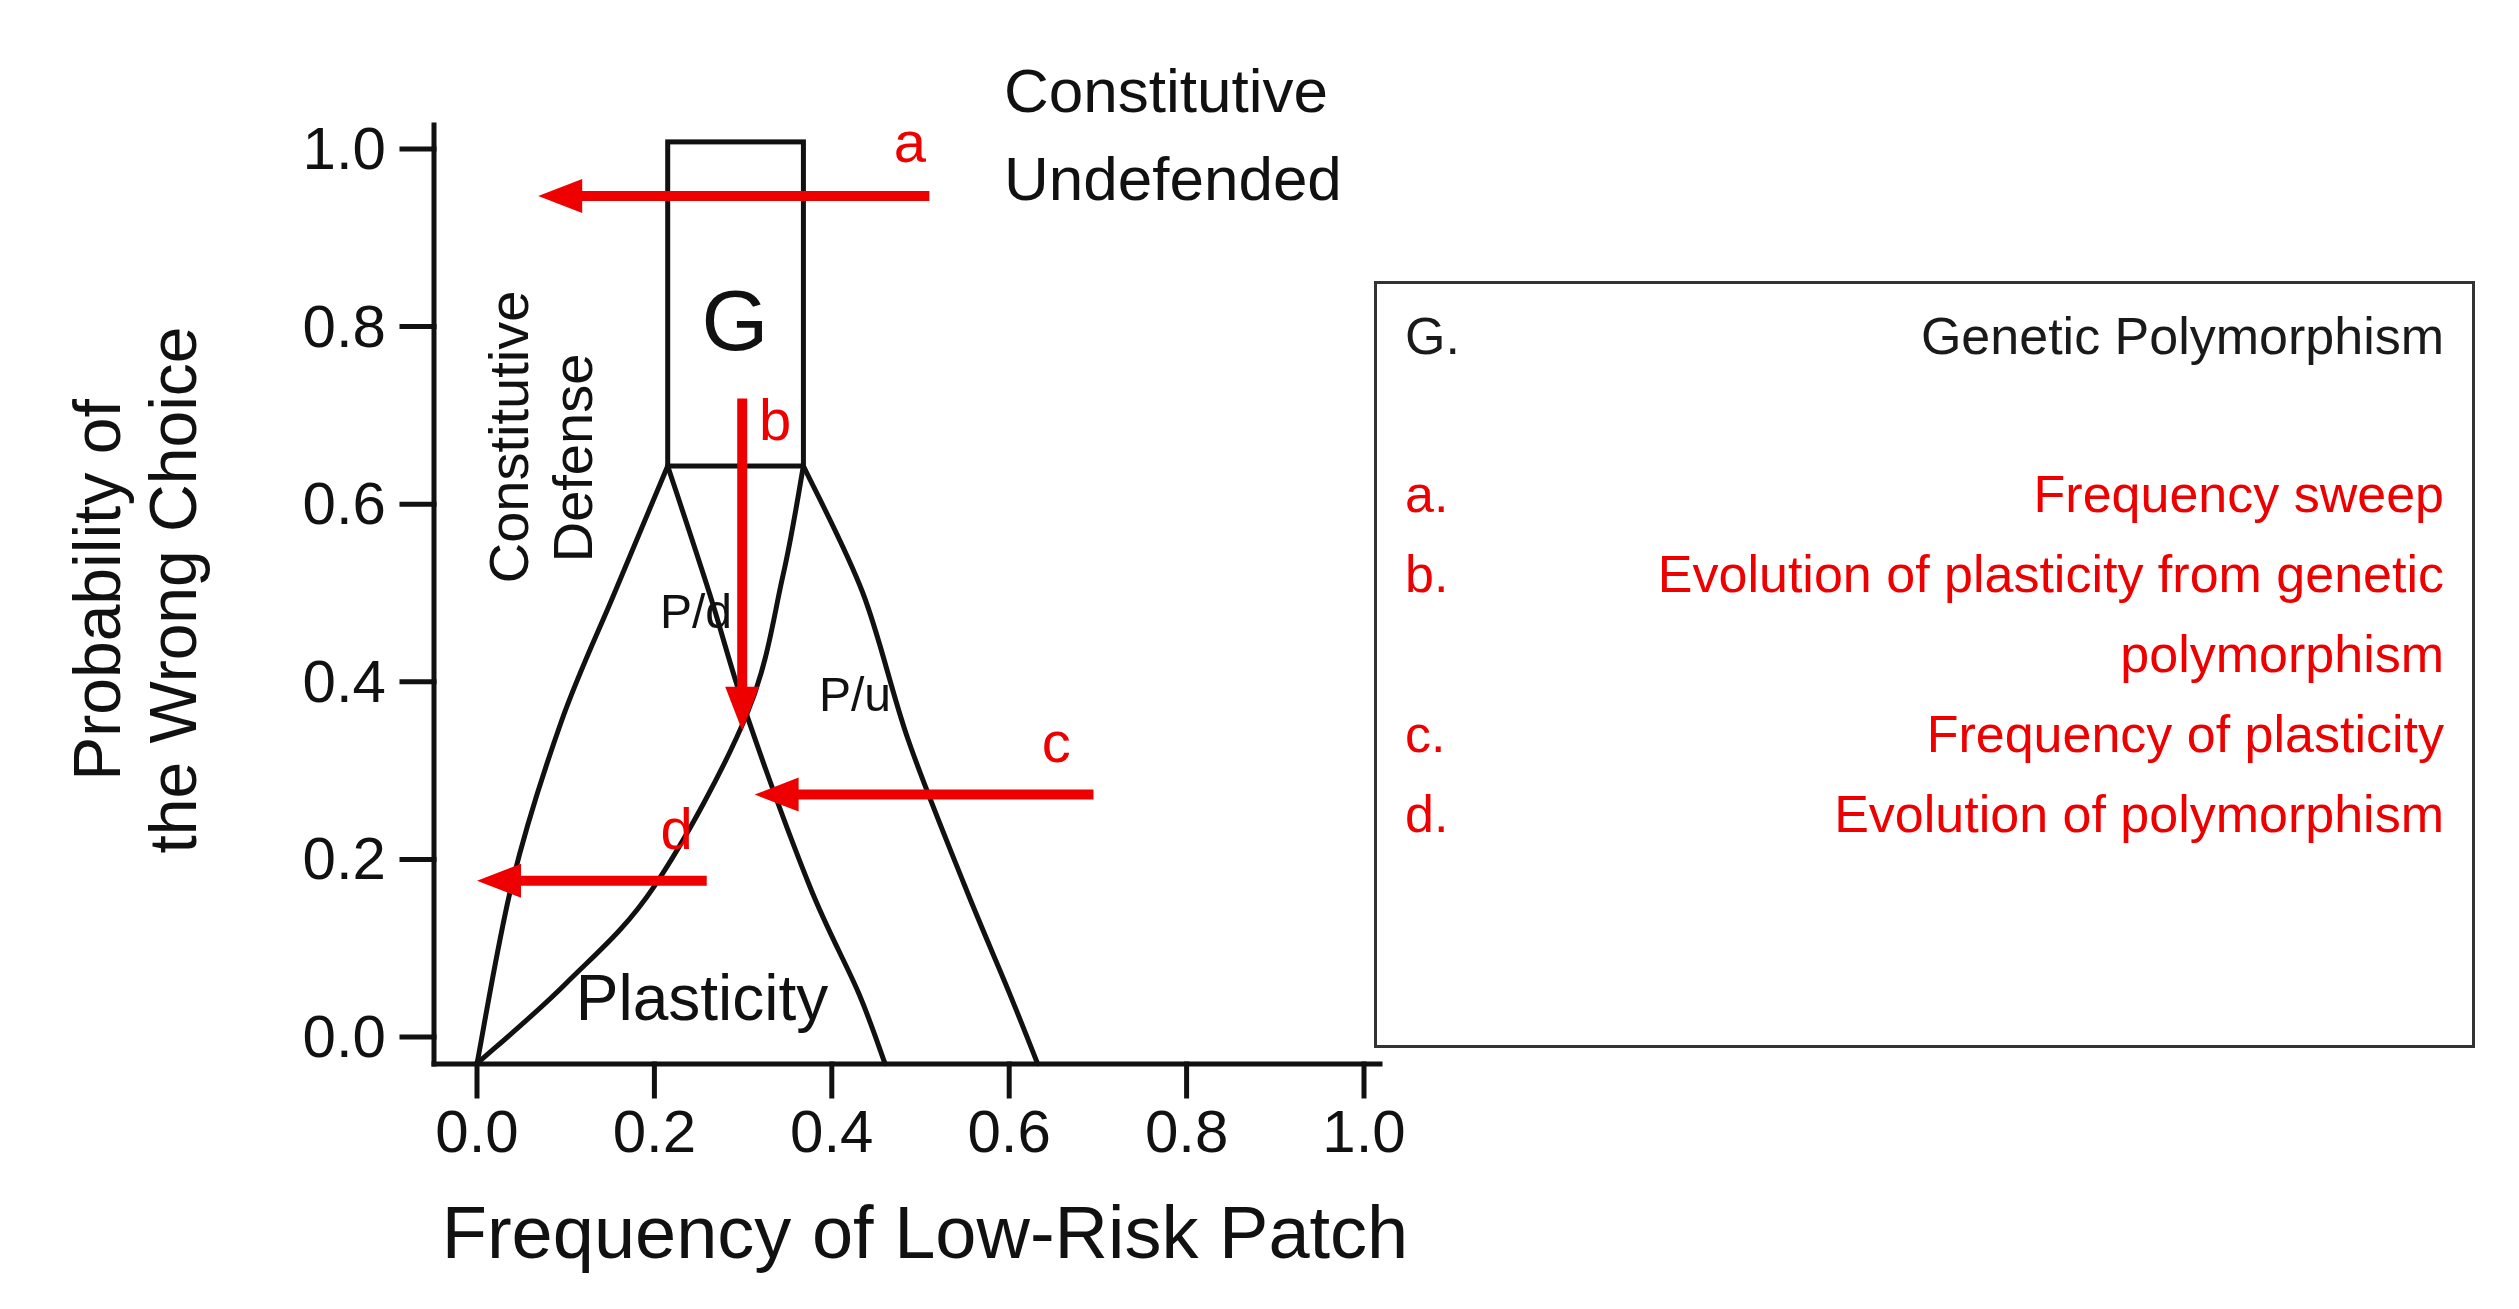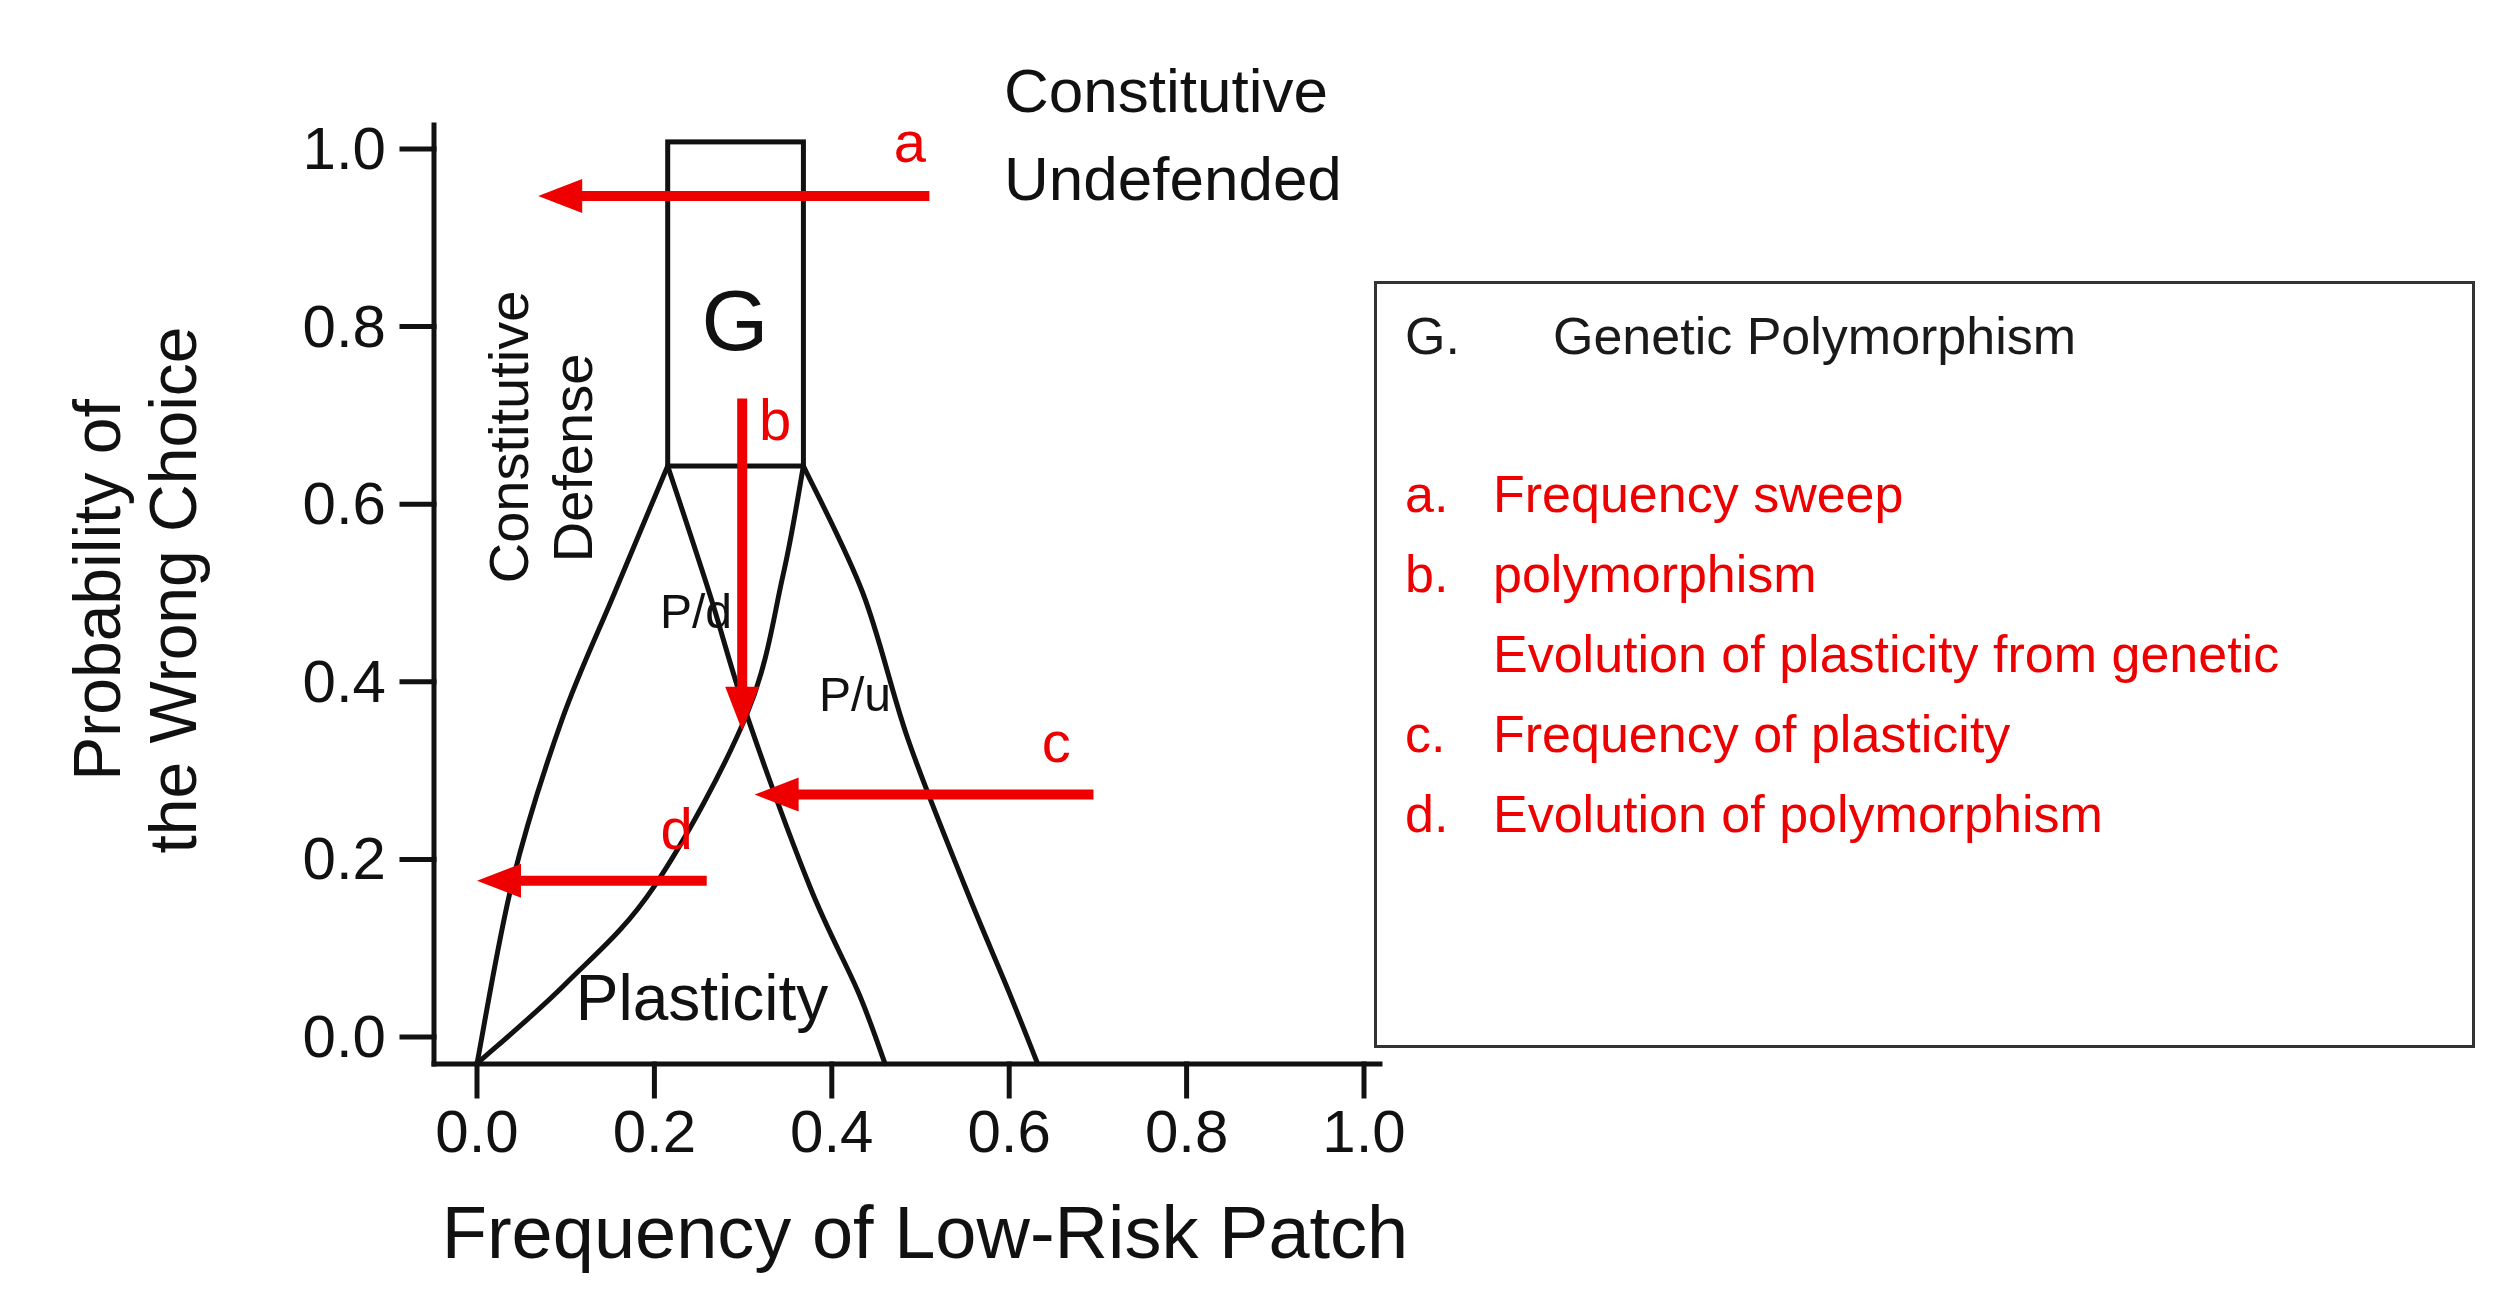--- a/index.html
+++ b/index.html
@@ -17,21 +17,21 @@
   .rl-mid{font-family:"Liberation Sans",sans-serif;font-size:64px;fill:#111111;}
   .rl-small{font-family:"Liberation Sans",sans-serif;font-size:48px;fill:#111111;}
   .arrow-line{stroke:#ee0000;stroke-width:10;}
   .arrow-head{fill:#ee0000;stroke:none;}
   .arrow-label{font-family:"Liberation Sans",sans-serif;font-size:58px;fill:#ee0000;}
   .legend{position:absolute;left:1374px;top:281px;width:1101px;height:767px;box-sizing:border-box;
           border:3px solid #333333;background:#ffffff;padding:12px 28px 0 28px;
           font-size:52px;color:#1a1a1a;}
   .lrow{display:flex;line-height:80px;}
   .lkey{flex:0 0 148px;}
-  .ltext{flex:1 1 auto;}
+  .ltext{flex:1 1 auto;text-align:right;}
   .legend-red{margin-top:78px;color:#ee0000;}
   .legend-red .lkey{flex:0 0 88px;}
 </style>
 </head>
 <body>
 
 <div class="canvas">
 
   <svg id="plot" width="2519" height="1309" viewBox="0 0 2519 1309">
 
@@ -111,22 +111,22 @@
     </div>
 
     <div class="legend-red">
       <div class="lrow">
         <span class="lkey">a.</span>
         <span class="ltext">Frequency sweep</span>
       </div>
       <div class="lrow">
         <span class="lkey">b.</span>
         <span class="ltext">
+          <div>Evolution of plasticity from genetic</div>
           <div>polymorphism</div>
-          <div>Evolution of plasticity from genetic</div>
         </span>
       </div>
       <div class="lrow">
         <span class="lkey">c.</span>
         <span class="ltext">Frequency of plasticity</span>
       </div>
       <div class="lrow">
         <span class="lkey">d.</span>
         <span class="ltext">Evolution of polymorphism</span>
       </div>

